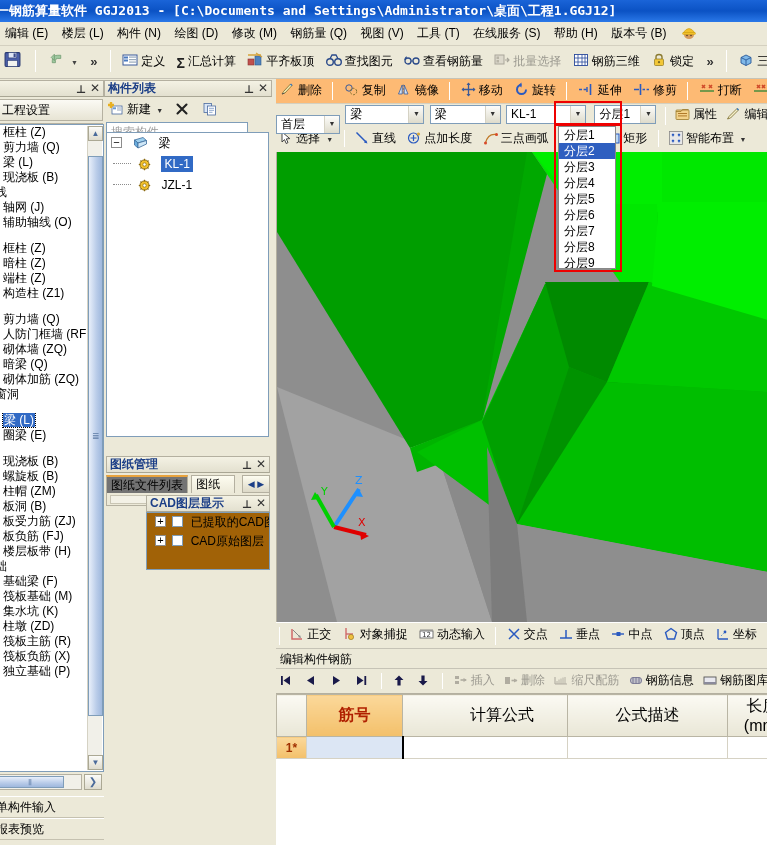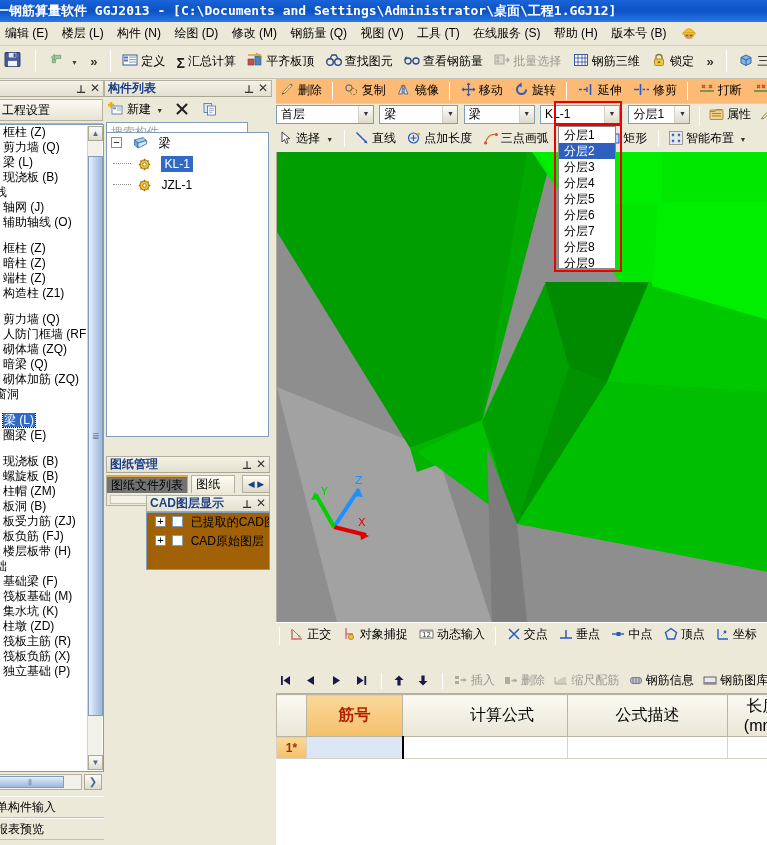--- a/index.html
+++ b/index.html
@@ -677,21 +677,21 @@
           <svg width="16" height="15" viewBox="0 0 16 15">
             <path d="M1 9 L15 9" stroke="#3a8a3a" stroke-width="1.4"></path>
             <path d="M4 3 L7 6 M4 6 L7 3" stroke="#d04a2a" stroke-width="1.6"></path>
             <path d="M9 3 L12 6 M9 6 L12 3" stroke="#d04a2a" stroke-width="1.6"></path>
           </svg>
         </span>
       </span>
     </div>
 
     <div class="comborow">
-      <span class="cmb" style="width:98px;">
+      <span class="cmb" style="width:64px;margin-top:10px;">
         <span>首层</span>
         <span class="arrow">▼</span>
       </span>
       <span class="cmb" style="width:79px;">
         <span>梁</span>
         <span class="arrow">▼</span>
       </span>
       <span class="cmb" style="width:71px;">
         <span>梁</span>
         <span class="arrow">▼</span>
@@ -902,20 +902,21 @@
           <svg width="14" height="14" viewBox="0 0 14 14">
             <path d="M2 12 L2 2 M2 12 L12 12" stroke="#2a5ac0" stroke-width="1.3"></path>
             <path d="M5 9 L9 5" stroke="#6a9ad0" stroke-width="1" stroke-dasharray="1.5 1"></path>
             <circle cx="9" cy="5" r="1.4" fill="#2a5ac0"></circle>
           </svg>
         </span><span>坐标</span>
       </span>
       
     </div>
 
+    <div class="editlabel">编辑构件钢筋</div>
 
     <div class="gridtb">
       <span class="tbtn">
         <span class="ic">
           <svg width="13" height="13" viewBox="0 0 13 13">
               <rect x="2" y="2" width="1.8" height="9" fill="#1a1a4a"></rect>
               <path d="M11 2 L11 11 L4.5 6.5 Z" fill="#1a1a4a"></path>
             </svg>
         </span>
       </span>

